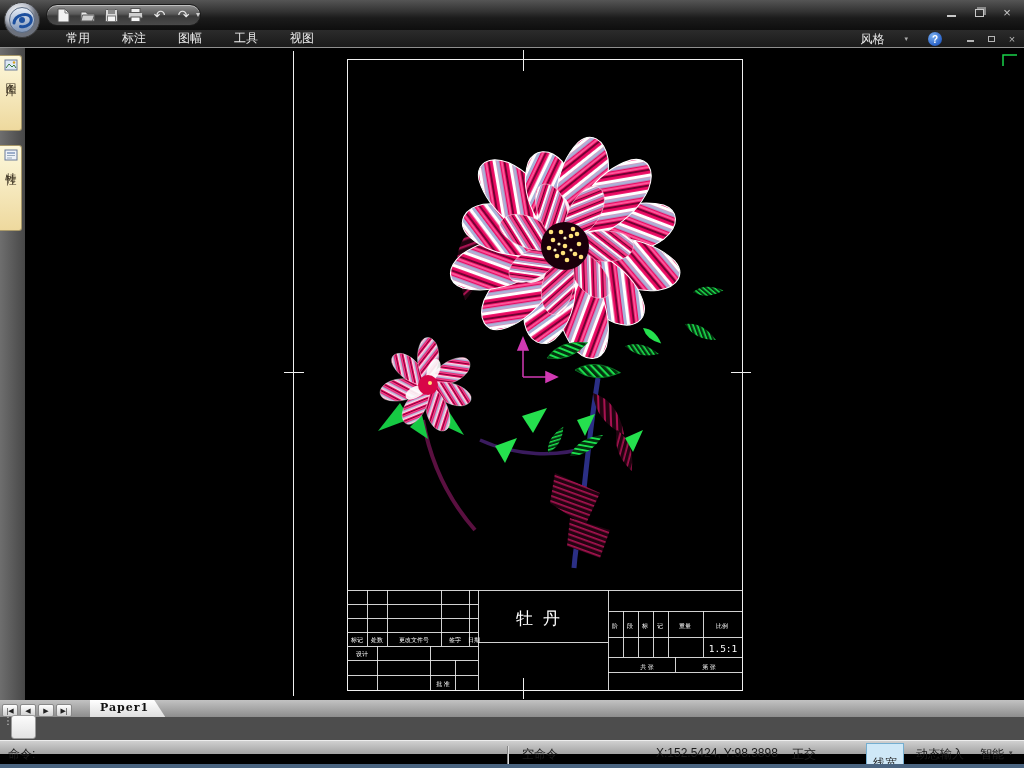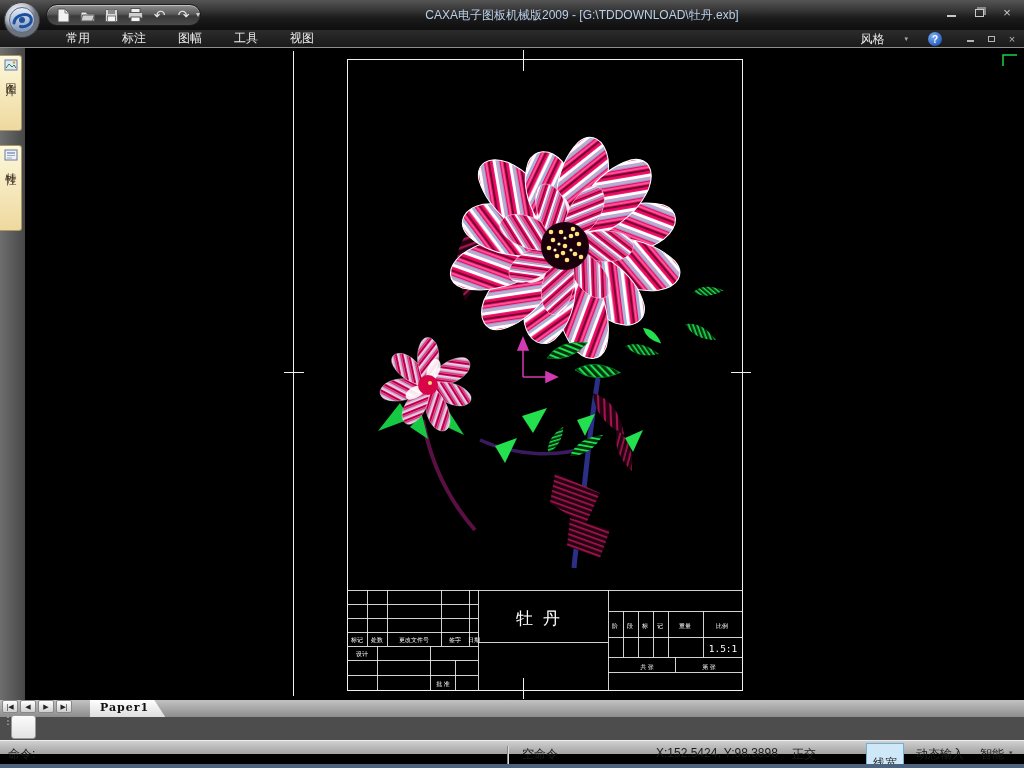--- a/index.html
+++ b/index.html
@@ -53,21 +53,21 @@
     background:linear-gradient(180deg,#fdf8dc,#eed99e);
     border:1px solid #a89868; border-left:none; border-radius:0 3px 3px 0;
     display:flex; flex-direction:column; align-items:center; padding-top:3px; gap:3px; }
   .vtab .tabtxt { writing-mode:vertical-rl; font-size:11px; color:#3a3020; letter-spacing:2px; }
   .vtab-lib { top:7px;  height:76px; }
   .vtab-prop{ top:97px; height:86px; }
   .canvas { position:absolute; left:25px; top:0; width:999px; height:652px; background:#000; }
 
   
   .sheetbar { position:absolute; left:0; top:700px; width:1024px; height:17px;
-    background:linear-gradient(#c2c2c2,#8d8d8d); display:flex; align-items:flex-start; }
+    background:linear-gradient(#c2c2c2,#8d8d8d); display:flex; align-items:flex-end; }
   .navbtn { width:16px; height:13px; margin-left:2px; font-size:7px; line-height:12px;
     text-align:center; color:#222; background:linear-gradient(#fff,#cfcfcf);
     border:1px solid #888; border-radius:2px; }
   .sheettab { margin-left:18px; height:17px; padding:0 16px 0 10px; min-width:62px;
     background:linear-gradient(#ffffff,#dedede);
     clip-path:polygon(0 0, calc(100% - 11px) 0, 100% 100%, 0 100%);
     font-family:"DejaVu Serif", serif; font-weight:bold; font-style:normal;
     font-size:11px; line-height:16px; color:#111; letter-spacing:1px; }
 
   
@@ -145,21 +145,20 @@
             <rect x="3" y="0.5" width="9" height="4" fill="#f0f0f0" stroke="#555"></rect>
             <rect x="0.5" y="4.5" width="14" height="5.5" rx="1" fill="#cfcfcf" stroke="#555"></rect>
             <rect x="3" y="9" width="9" height="4.5" fill="#f7f7f7" stroke="#555"></rect>
           </svg>
       </span>
       <span class="ico">↶</span>
       <span class="ico">↷</span>
     </div>
     <span class="qat-caret">▾</span>
 
-    <div class="wtitle">CAXA电子图板机械版2009 - [G:\TDDOWNLOAD\牡丹.exb]</div>
 
     <div class="winbtns">
       <span class="wbtn">
           <span class="shape-min"></span>
         </span>
       <span class="wbtn">
           <span class="shape-rest"></span>
         </span>
       <span class="wbtn">×</span>
     </div>

